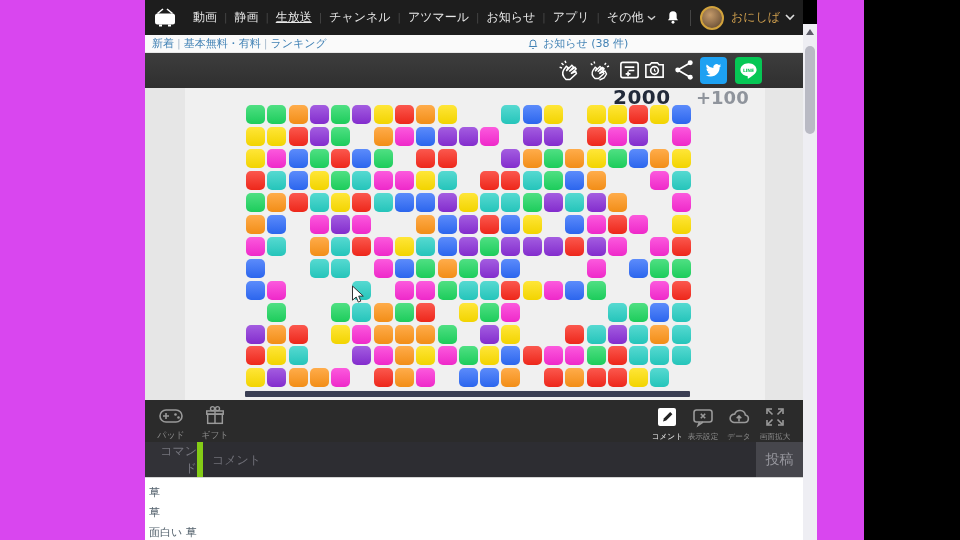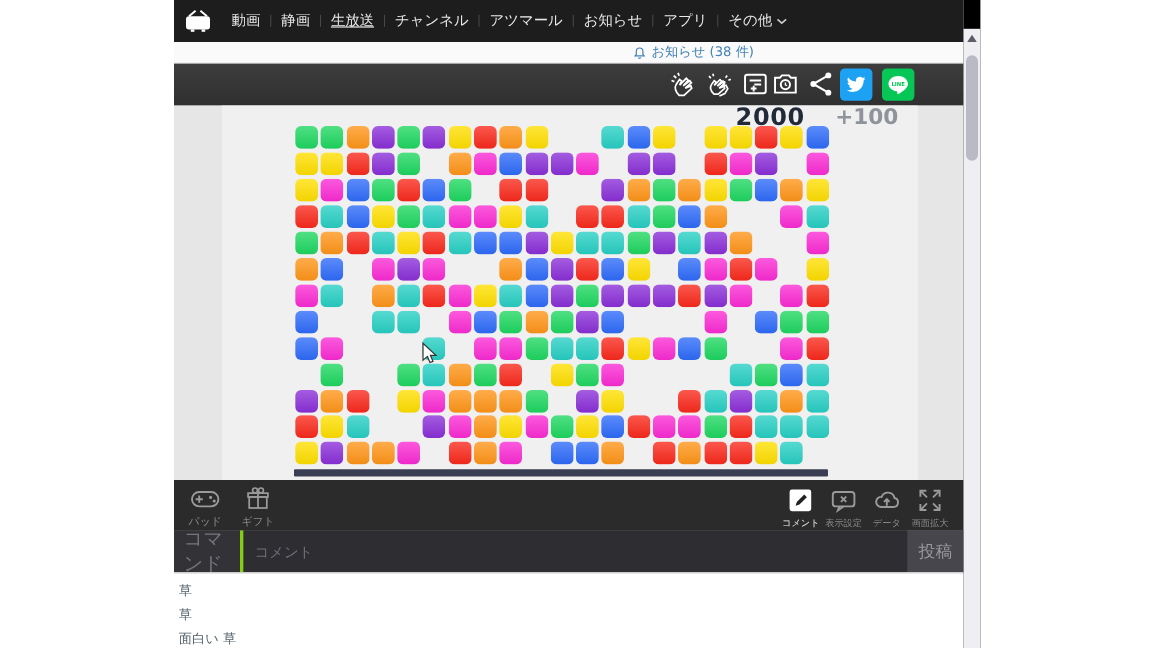--- a/index.html
+++ b/index.html
@@ -1,18 +1,18 @@
 <!DOCTYPE html>
 <html><head>
 <meta charset="utf-8">
 <style>
   * { margin:0; padding:0; box-sizing:border-box; }
   html,body { width:960px; height:540px; overflow:hidden; background:#000; }
   body { font-family:"DejaVu Sans","Liberation Sans",sans-serif; }
-  .stage { position:relative; width:960px; height:540px; background:#ffffff; }
+  .stage { position:relative; width:864px; height:540px; background:#d946ef; }
   .content { position:absolute; left:145px; top:0; width:658px; height:540px; }
 
   
   .navbar { position:absolute; left:0; top:0; width:658px; height:35px; background:#1d1d1d;
             display:flex; align-items:center; padding:0 8px; }
   .nav-logo { margin-right:9px; display:flex; align-items:center; }
   .nav-menu { display:flex; align-items:center; }
   .nav-item { color:#e8e8e8; font-size:12px; padding:0 7px; white-space:nowrap; cursor:pointer; }
   .nav-item.live { text-decoration:underline; }
   .nav-sep { color:#4a4a4a; font-size:10px; }
@@ -53,22 +53,22 @@
   .toolbar { position:absolute; left:0; top:400px; width:658px; height:42px; background:#2b2b2b; }
   .tb-item { position:absolute; top:5px; width:44px; text-align:center; cursor:pointer; }
   .tb-item .lbl { display:block; font-size:10px; color:#8a8a8a; margin-top:1px; transform:scale(.9); }
   .tb-right { position:absolute; right:10px; top:5px; display:flex; }
   .tb-right .tb-ritem { width:36px; text-align:center; cursor:pointer; }
   .tb-right .lbl { display:block; font-size:9px; color:#8a8a8a; margin-top:1px; transform:scale(.85); white-space:nowrap; }
   .tb-right .active .lbl { color:#f0f0f0; }
 
   
   .commentbar { position:absolute; left:0; top:442px; width:658px; height:35px; background:#1f1f22; display:flex; }
-  .cmd-box { width:58px; height:35px; background:#323237; color:#75757d; font-size:16px;
-             display:flex; align-items:center; padding-left:8px; border-right:3px solid #84cc16; cursor:pointer; }
+  .cmd-box { width:58px; height:35px; background:#323237; color:#75757d; font-size:12px;
+             display:flex; align-items:center; padding-left:8px; border-right:6px solid #84cc16; cursor:pointer;text-align:right; }
   .cmt-input { flex:1; height:35px; background:#2d2d32; border:none; outline:none; color:#ddd;
                font-size:12px; padding-left:9px; font-family:inherit; }
   .cmt-input::placeholder { color:#6f6f77; }
   .submit-btn { width:47px; height:35px; background:#46464c; color:#98989f; font-size:14px;
                 display:flex; align-items:center; justify-content:center; cursor:pointer; }
 
   
   .comments { position:absolute; left:0; top:477px; width:658px; height:63px; background:#fff;
               border-top:1px solid #d5d5d5; overflow:hidden; padding:5px 0 0 4px; }
   .comment-row { height:20px; line-height:20px; font-size:11px; color:#52606b; white-space:nowrap; }
@@ -112,23 +112,42 @@
         <span class="nav-item">お知らせ</span>
           <span class="nav-sep">|</span>
         <span class="nav-item">アプリ</span>
           <span class="nav-sep">|</span>
         <span class="nav-item"><span>その他</span>
           <svg style="display:inline" width="9" height="6" viewBox="0 0 10 6">
               <path d="M1 1l4 3.5L9 1" stroke="#ccc" stroke-width="1.5" fill="none"></path>
             </svg>
         </span>
       </span>
+      <span class="nav-right">
+        <span>
+          <svg width="16" height="17" viewBox="0 0 24 24">
+              <path d="M12 2.5a5.5 5.5 0 0 0-5.5 5.5v5L4.5 16h15L17.5 13V8A5.5 5.5 0 0 0 12 2.5z" fill="#fff"></path>
+              <circle cx="12" cy="19" r="2.2" fill="#fff"></circle>
+            </svg>
+        </span>
+        <span class="nav-divider"></span>
+        <span class="avatar"></span>
+        <span class="nav-user">おにしば</span>
+        <span>
+          <svg width="10" height="7" viewBox="0 0 10 7">
+              <path d="M1 1l4 4 4-4" stroke="#ddd" stroke-width="1.6" fill="none"></path>
+            </svg>
+        </span>
+      </span>
     </div>
 
     <div class="subnav">
+      <span class="subnav-links">
+        <span class="lnk">新着</span><span class="sep">|</span><span class="lnk">基本無料・有料</span><span class="sep">|</span><span class="lnk">ランキング</span>
+      </span>
       <span class="subnav-notice">
         <svg width="12" height="13" viewBox="0 0 24 24">
             <path d="M12 3a5.5 5.5 0 0 0-5.5 5.5v5L4.5 16h15L17.5 13.5v-5A5.5 5.5 0 0 0 12 3z" fill="none" stroke="#4282b5" stroke-width="2"></path>
             <path d="M10 19a2.2 2.2 0 0 0 4 0" fill="none" stroke="#4282b5" stroke-width="2"></path>
           </svg>
         <span>お知らせ (38 件)</span>
       </span>
     </div>
 
     <div class="gameheader">

